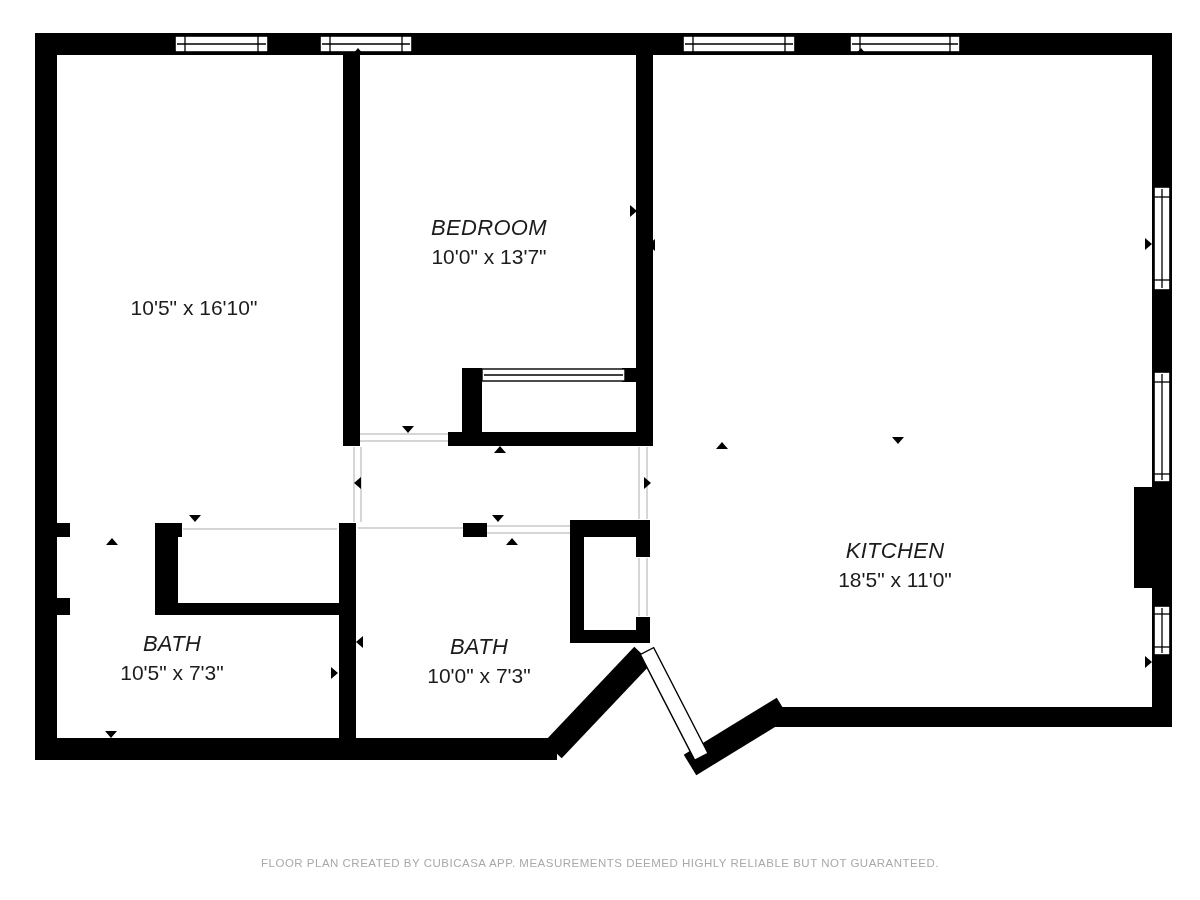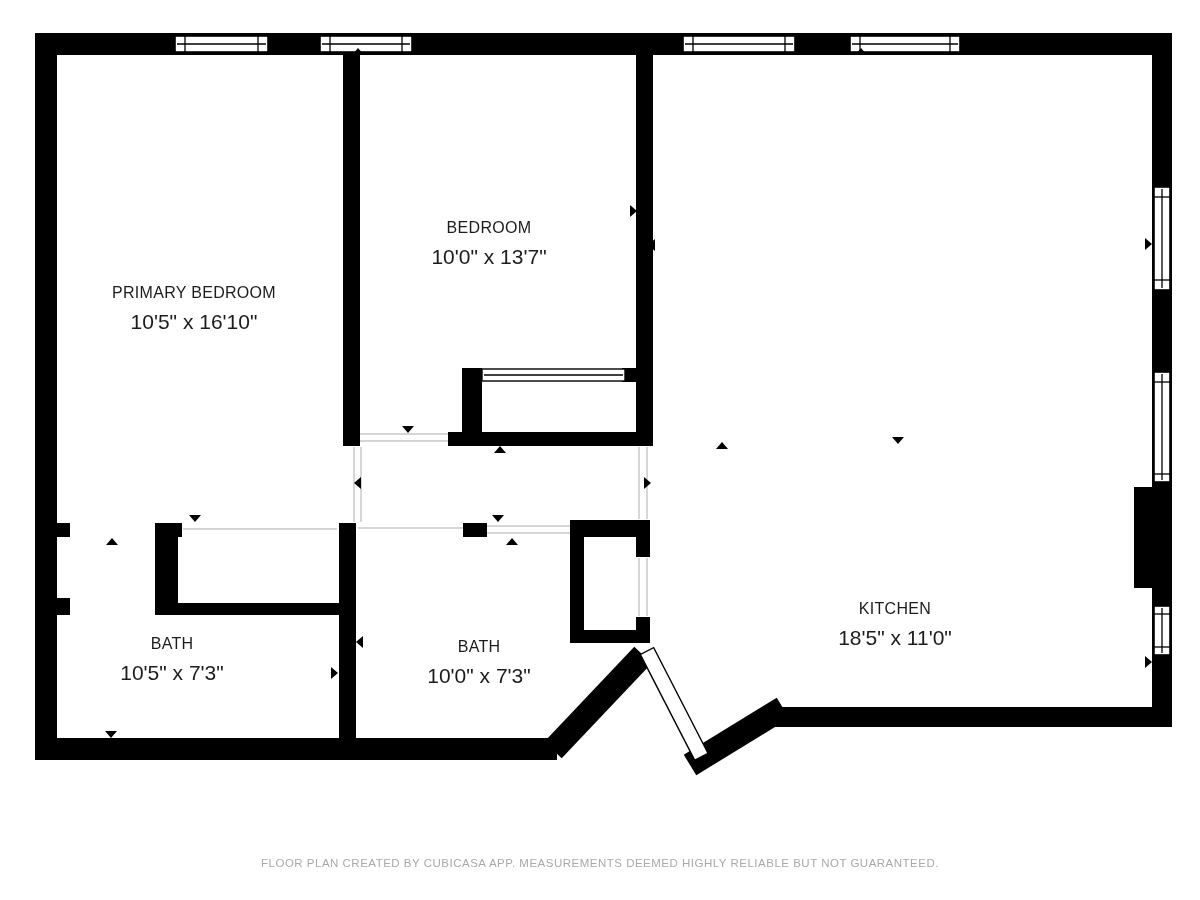--- a/index.html
+++ b/index.html
@@ -27,21 +27,21 @@
   .marker { fill: var(--wall, #000); }
   .room-label {
     position: absolute;
     transform: translate(-50%, -50%);
     text-align: center;
     color: var(--room-label, #1c1c1c);
     white-space: nowrap;
     pointer-events: none;
     line-height: 29px;
   }
-  .room-label .room-name { font-size: 16px; letter-spacing: 0.3px; }
+  .room-label .room-name { font-size: 22px; letter-spacing: 0.3px; font-style: italic; }
   .room-label .room-dims { font-size: 21px; }
   .footer-note {
     position: absolute;
     left: 0; right: 0;
     top: 857px;
     text-align: center;
     font-size: 11.5px;
     letter-spacing: 0.5px;
     color: var(--footer-text, #a9a9a9);
   }
@@ -183,41 +183,40 @@
       <polygon class="marker" points="1152,244 1145,238 1145,250"></polygon>
       <polygon class="marker" points="1152,662 1145,656 1145,668"></polygon>
       <polygon class="marker" points="338,673 331,667 331,679"></polygon>
       <polygon class="marker" points="648,245 655,239 655,251"></polygon>
       <polygon class="marker" points="354,483 361,477 361,489"></polygon>
       <polygon class="marker" points="356,642 363,636 363,648"></polygon>
     </g>
   </svg>
 
   <div class="room-label" style="left:194px; top:307px">
-    <div class="room-name">PRIMARY BEDROOM</div>
     <div class="room-dims">10'5" x 16'10"</div>
   </div>
 
   <div class="room-label" style="left:489px; top:242px">
     <div class="room-name">BEDROOM</div>
     <div class="room-dims">10'0" x 13'7"</div>
   </div>
 
 
 
   <div class="room-label" style="left:172px; top:658px">
     <div class="room-name">BATH</div>
     <div class="room-dims">10'5" x 7'3"</div>
   </div>
 
   <div class="room-label" style="left:479px; top:661px">
     <div class="room-name">BATH</div>
     <div class="room-dims">10'0" x 7'3"</div>
   </div>
 
-  <div class="room-label" style="left:895px; top:623px">
+  <div class="room-label" style="left:895px; top:565px">
     <div class="room-name">KITCHEN</div>
     <div class="room-dims">18'5" x 11'0"</div>
   </div>
 
   <div class="footer-note">FLOOR PLAN CREATED BY CUBICASA APP. MEASUREMENTS DEEMED HIGHLY RELIABLE BUT NOT GUARANTEED.</div>
 
 </div>
 
 </body></html>

